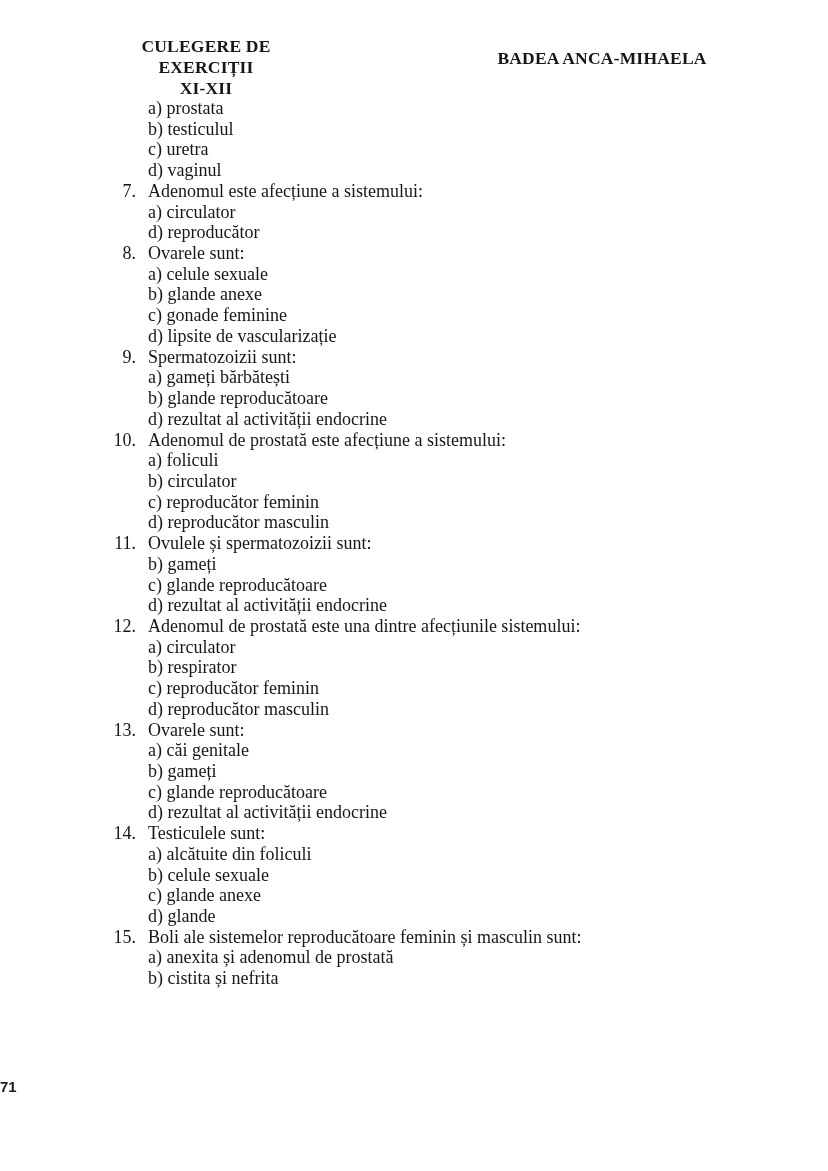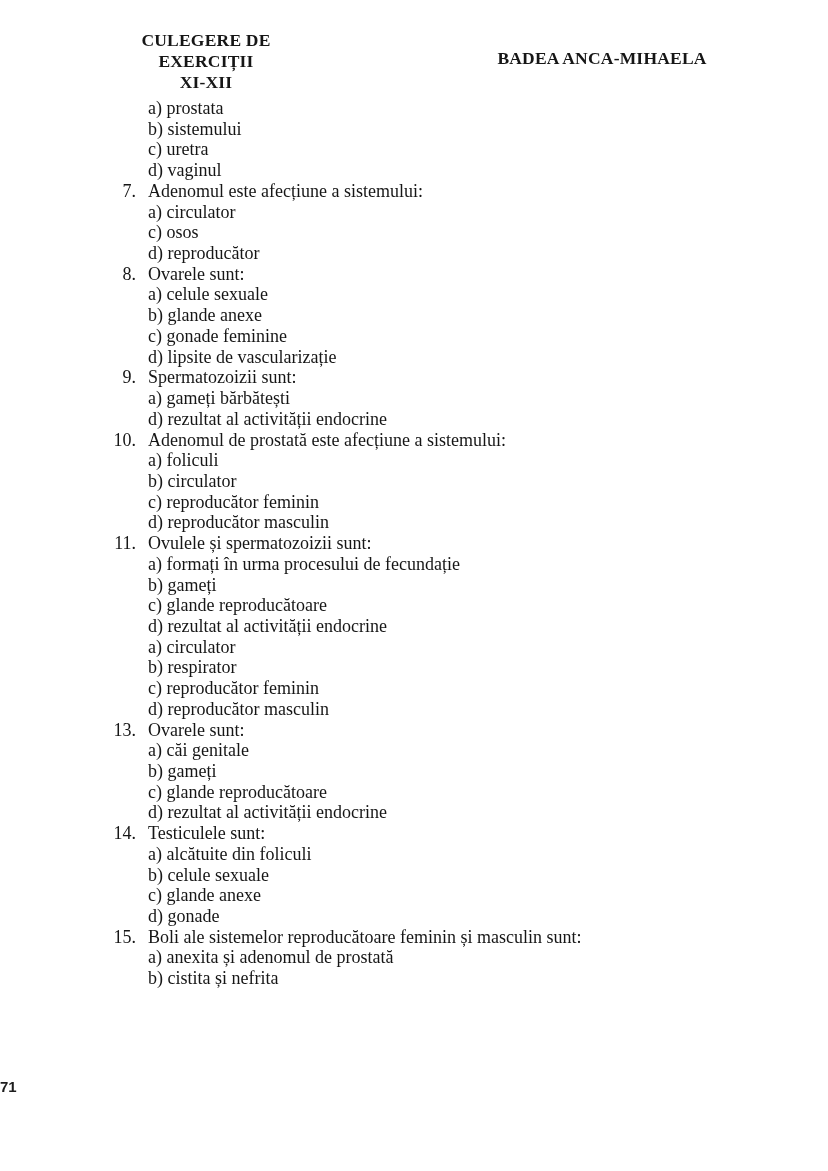--- a/index.html
+++ b/index.html
@@ -11,21 +11,21 @@
     position: relative;
     width: 828px;
     height: 1171px;
     background: #ffffff;
     font-family: "Liberation Serif", serif;
     color: #161616;
     overflow: hidden;
   }
   .header-left {
     position: absolute;
-    top: 30px;
+    top: 36px;
     left: 96px;
     width: 220px;
     text-align: center;
     font-weight: bold;
     font-size: 17.5px;
     line-height: 21px;
     letter-spacing: 0.2px;
   }
   .header-right {
     position: absolute;
@@ -75,82 +75,82 @@
 
   <div class="header-left">
     <div>CULEGERE DE EXERCIȚII</div>
     <div>XI-XII</div>
   </div>
   <div class="header-right">BADEA ANCA-MIHAELA</div>
 
   <div class="content">
 
     <div class="opt">a) prostata</div>
-    <div class="opt">b) sistemului</div>
+    <div class="opt">b) testiculul</div>
     <div class="opt">c) uretra</div>
     <div class="opt">d) vaginul</div>
 
     <div>
       <div><span class="q-num">7.</span><span>Adenomul este afecțiune a sistemului:</span></div>
       <div class="opt">a) circulator</div>
-      <div class="opt">c) osos</div>
       <div class="opt">d) reproducător</div>
     </div>
 
     <div>
       <div><span class="q-num">8.</span><span>Ovarele sunt:</span></div>
       <div class="opt">a) celule sexuale</div>
       <div class="opt">b) glande anexe</div>
       <div class="opt">c) gonade feminine</div>
       <div class="opt">d) lipsite de vascularizație</div>
     </div>
 
     <div>
       <div><span class="q-num">9.</span><span>Spermatozoizii sunt:</span></div>
       <div class="opt">a) gameți bărbătești</div>
+      <div class="opt">b) glande reproducătoare</div>
       <div class="opt">d) rezultat al activității endocrine</div>
     </div>
 
     <div>
       <div><span class="q-num">10.</span><span>Adenomul de prostată este afecțiune a sistemului:</span></div>
       <div class="opt">a) foliculi</div>
       <div class="opt">b) circulator</div>
       <div class="opt">c) reproducător feminin</div>
       <div class="opt">d) reproducător masculin</div>
     </div>
 
     <div>
       <div><span class="q-num">11.</span><span>Ovulele și spermatozoizii sunt:</span></div>
-      <div class="opt">a) formați în urma procesului de fecundație</div>
       <div class="opt">b) gameți</div>
       <div class="opt">c) glande reproducătoare</div>
       <div class="opt">d) rezultat al activității endocrine</div>
     </div>
 
     <div>
+      <div><span class="q-num">12.</span><span>Adenomul de prostată este una dintre afecțiunile sistemului:</span></div>
       <div class="opt">a) circulator</div>
       <div class="opt">b) respirator</div>
       <div class="opt">c) reproducător feminin</div>
       <div class="opt">d) reproducător masculin</div>
     </div>
 
     <div>
       <div><span class="q-num">13.</span><span>Ovarele sunt:</span></div>
       <div class="opt">a) căi genitale</div>
       <div class="opt">b) gameți</div>
       <div class="opt">c) glande reproducătoare</div>
       <div class="opt">d) rezultat al activității endocrine</div>
     </div>
 
     <div>
       <div><span class="q-num">14.</span><span>Testiculele sunt:</span></div>
       <div class="opt">a) alcătuite din foliculi</div>
       <div class="opt">b) celule sexuale</div>
       <div class="opt">c) glande anexe</div>
-      <div class="opt">d) gonade</div>
+      <div class="opt">d) glande</div>
     </div>
 
     <div>
       <div><span class="q-num">15.</span><span>Boli ale sistemelor reproducătoare feminin și masculin sunt:</span></div>
       <div class="opt">a) anexita și adenomul de prostată</div>
       <div class="opt">b) cistita și nefrita</div>
     </div>
 
   </div>
 

